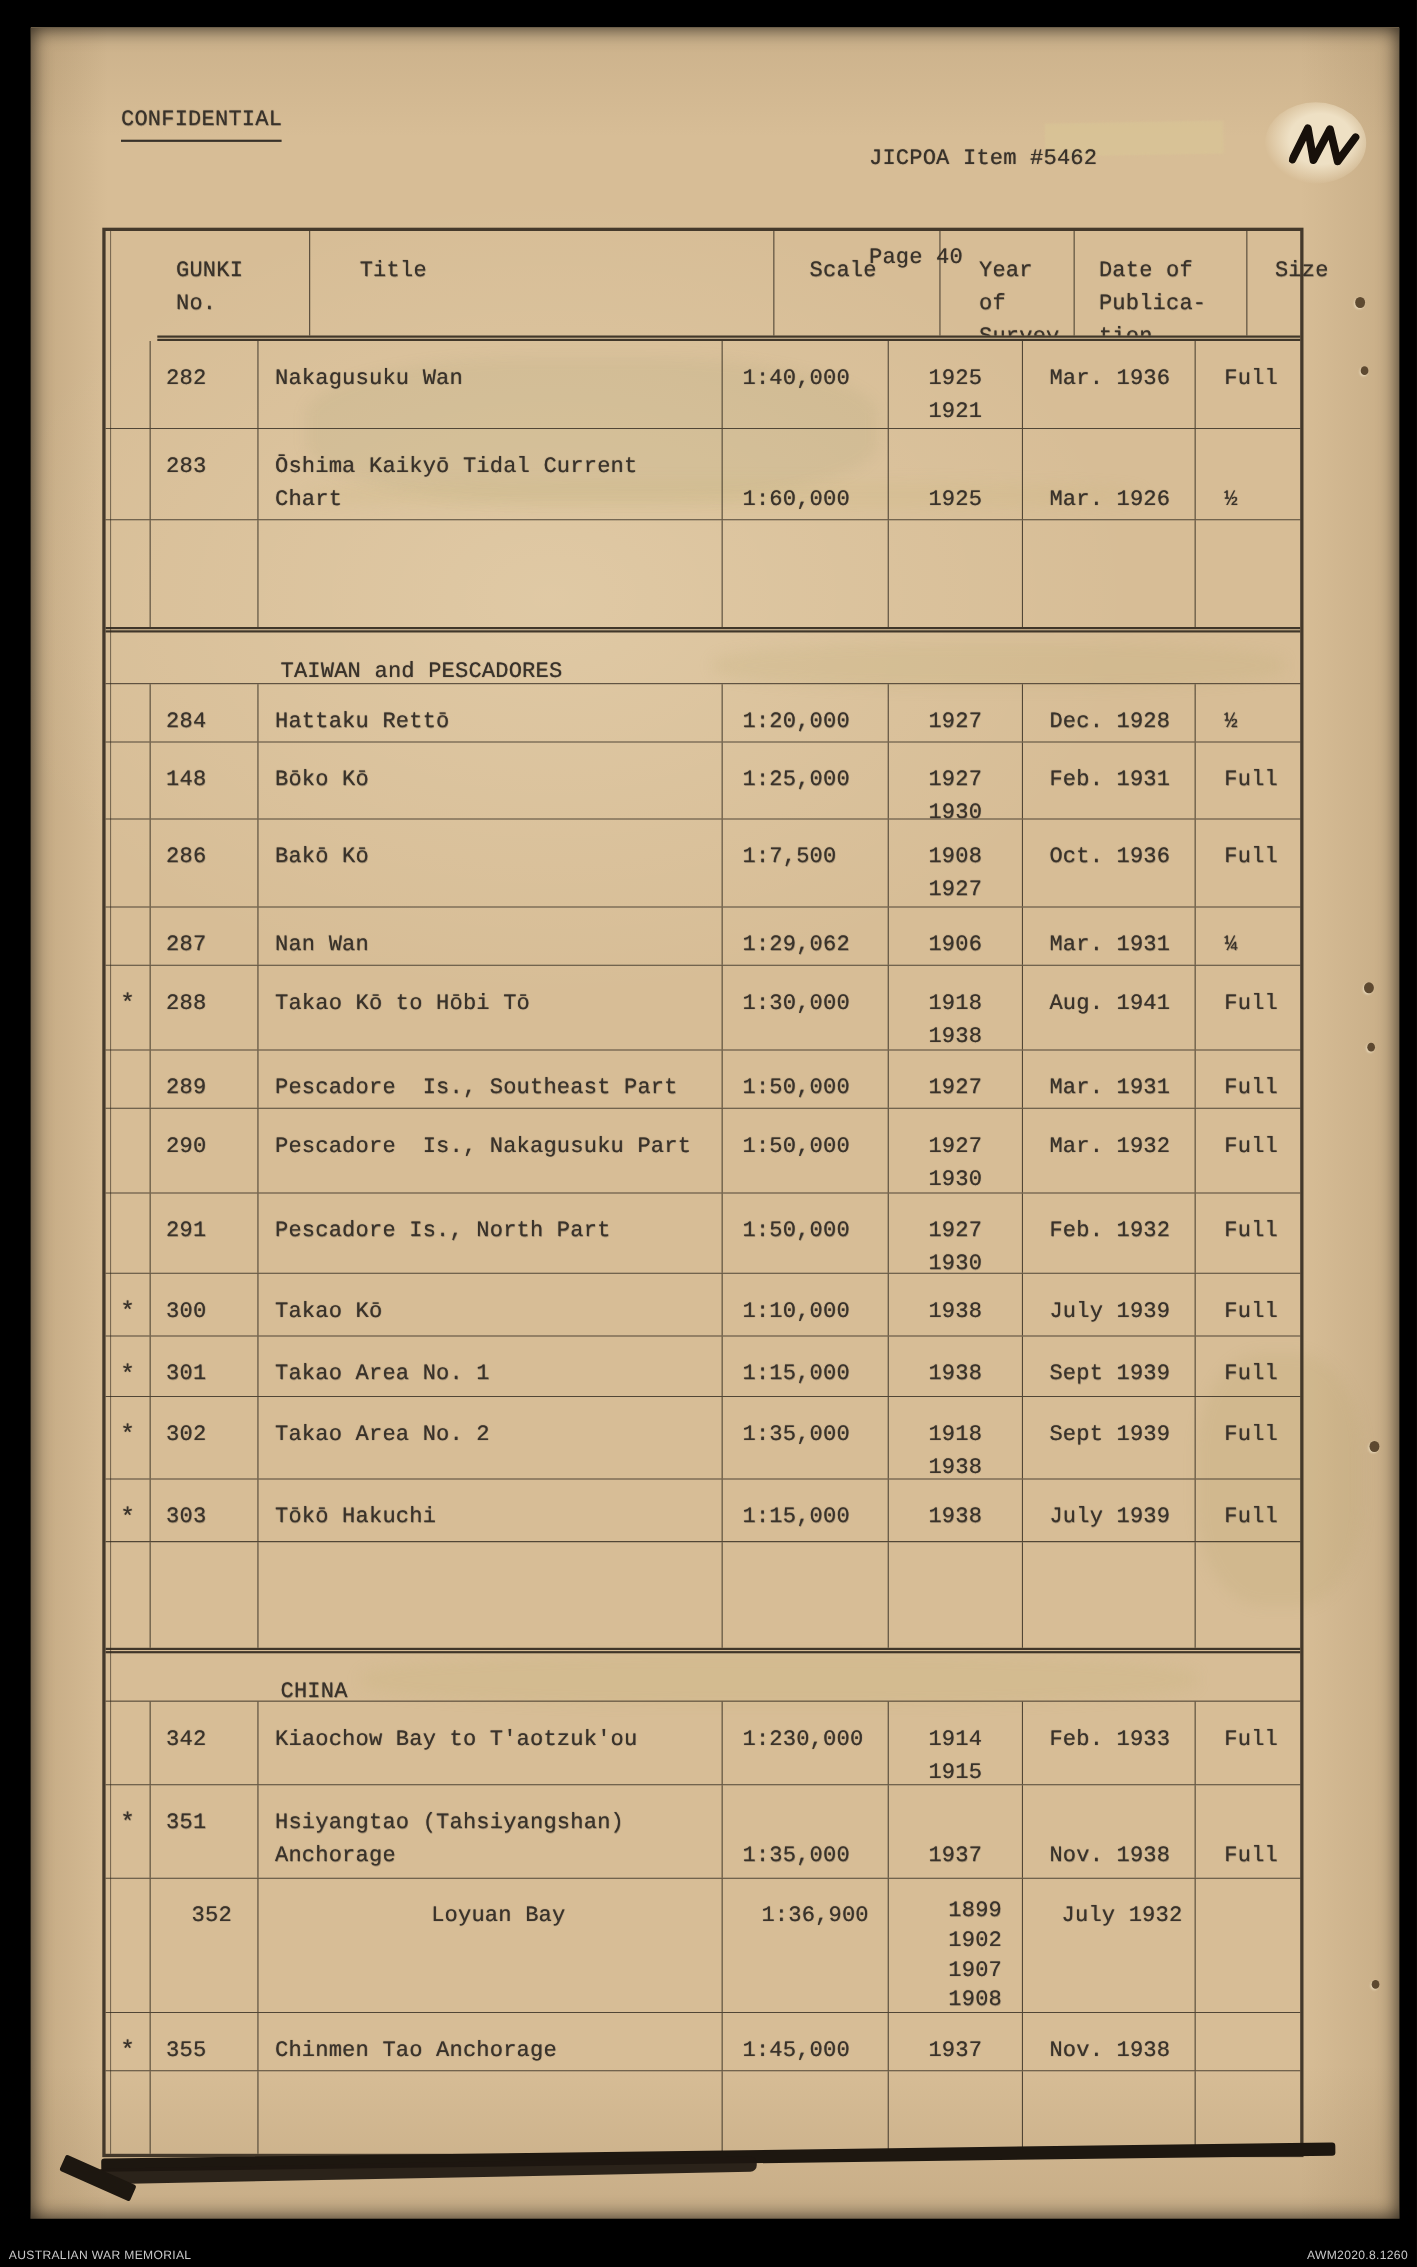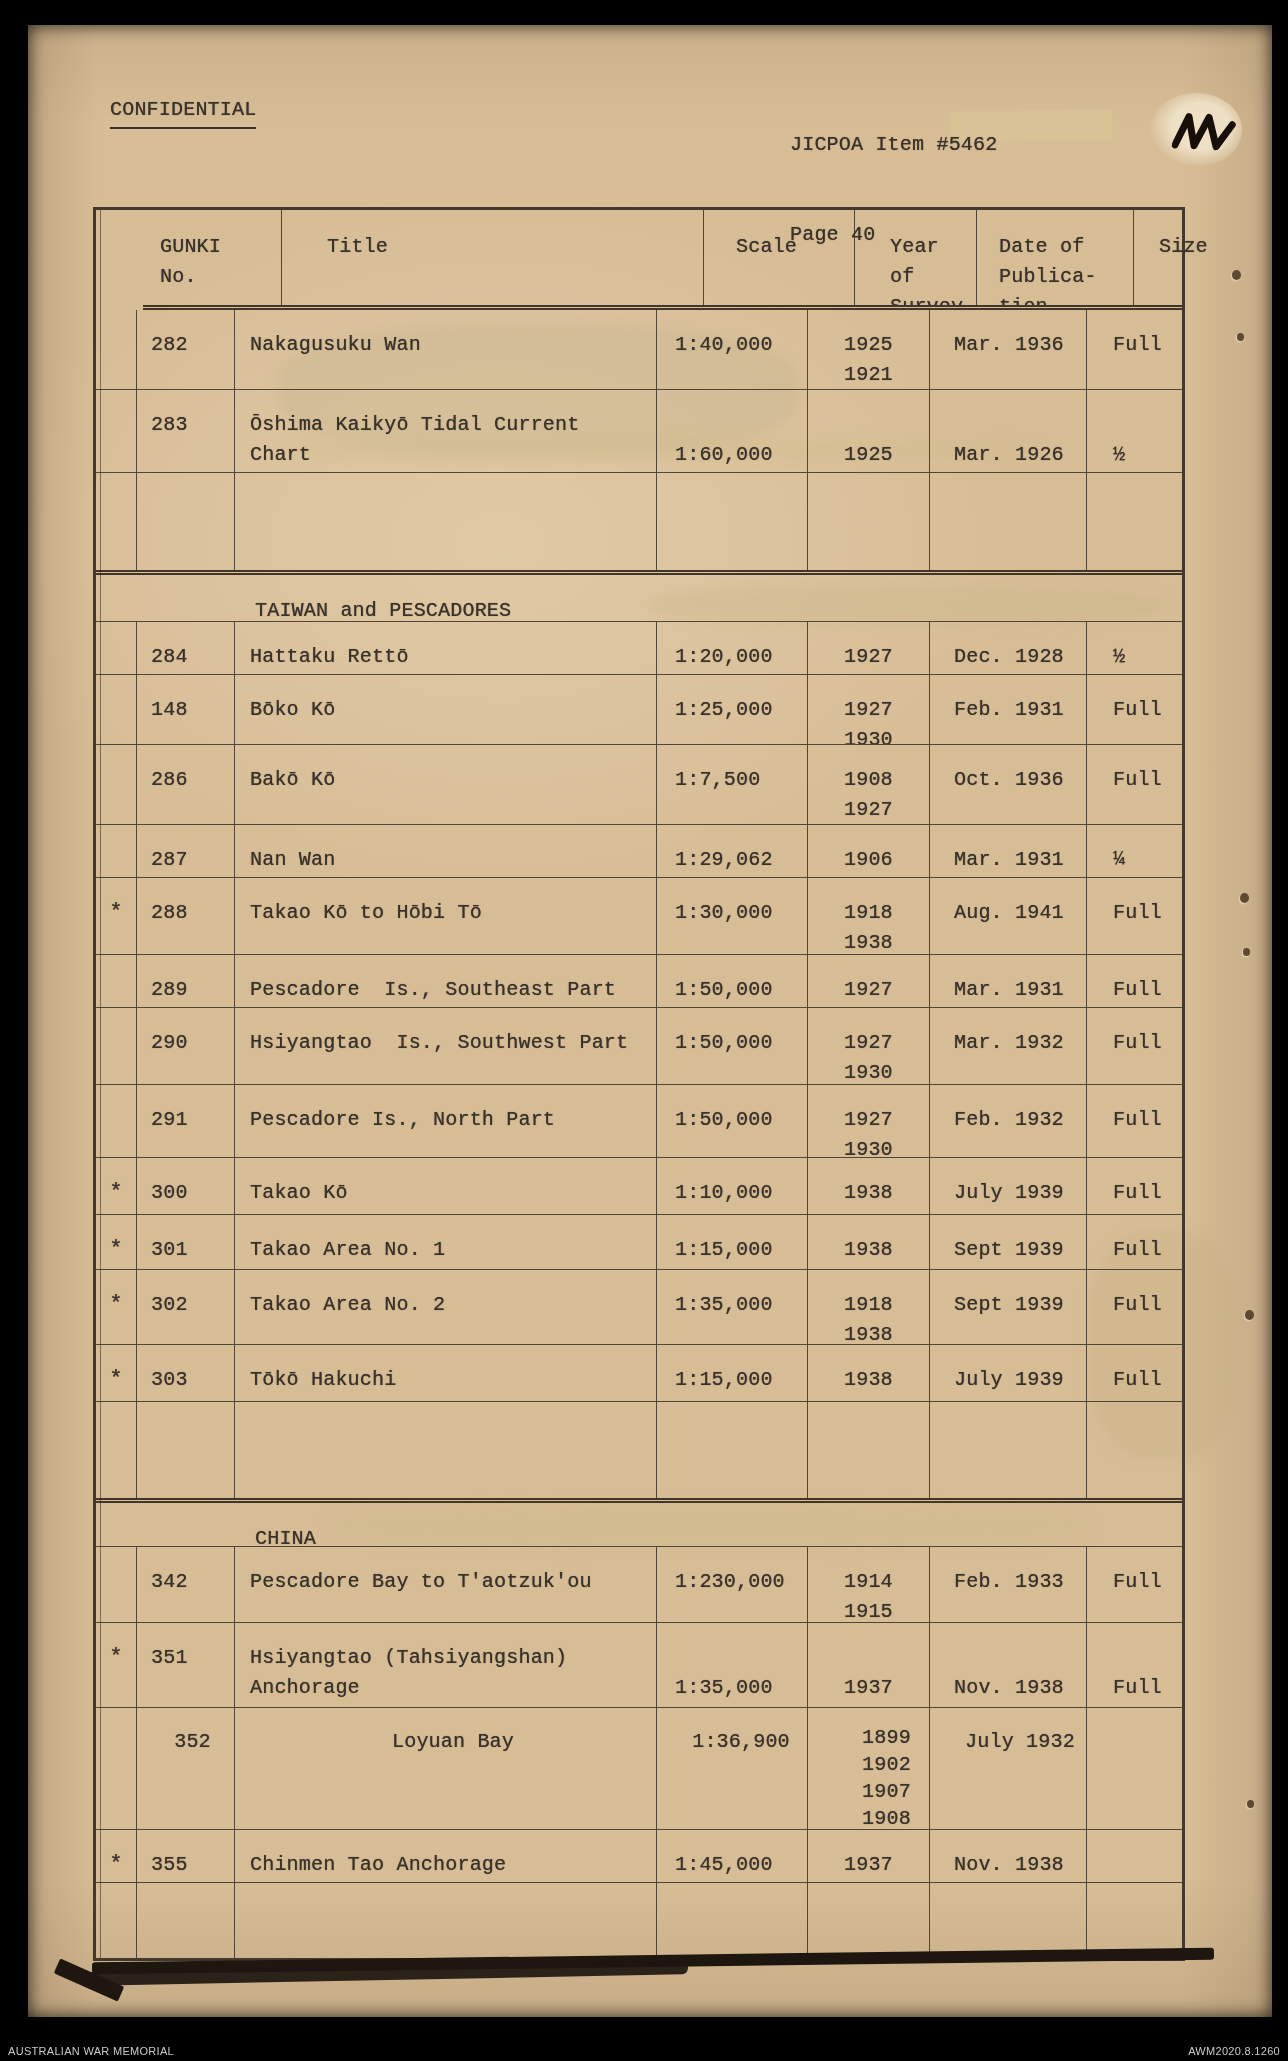--- a/index.html
+++ b/index.html
@@ -215,21 +215,21 @@
       <div class="cell typed c-title">Pescadore  Is., Southeast Part</div>
       <div class="cell typed c-scale">1:50,000</div>
       <div class="cell typed c-year">1927</div>
       <div class="cell typed c-date">Mar. 1931</div>
       <div class="cell typed c-size">Full</div>
     </div>
 
     <div class="row" style="height:77px">
       <div class="cell typed c-star"></div>
       <div class="cell typed c-no">290</div>
-      <div class="cell typed c-title">Hsiyangtao  Is., Southwest Part</div>
+      <div class="cell typed c-title">Pescadore  Is., Nakagusuku Part</div>
       <div class="cell typed c-scale">1:50,000</div>
       <div class="cell typed c-year">1927
 1930</div>
       <div class="cell typed c-date">Mar. 1932</div>
       <div class="cell typed c-size">Full</div>
     </div>
 
     <div class="row" style="height:73px">
       <div class="cell typed c-star"></div>
       <div class="cell typed c-no">291</div>
@@ -292,21 +292,21 @@
         <div class="cell"></div>
     </div>
 
     <div class="row sec" style="height:49px">
       <div class="typed sec-label">CHINA</div>
     </div>
 
     <div class="row" style="height:76px">
       <div class="cell typed c-star"></div>
       <div class="cell typed c-no">342</div>
-      <div class="cell typed c-title">Pescadore Bay to T'aotzuk'ou</div>
+      <div class="cell typed c-title">Kiaochow Bay to T'aotzuk'ou</div>
       <div class="cell typed c-scale">1:230,000</div>
       <div class="cell typed c-year">1914
 1915</div>
       <div class="cell typed c-date">Feb. 1933</div>
       <div class="cell typed c-size">Full</div>
     </div>
 
     <div class="row shift2" style="height:85px">
       <div class="cell typed c-star">*</div>
       <div class="cell typed c-no">351</div>

